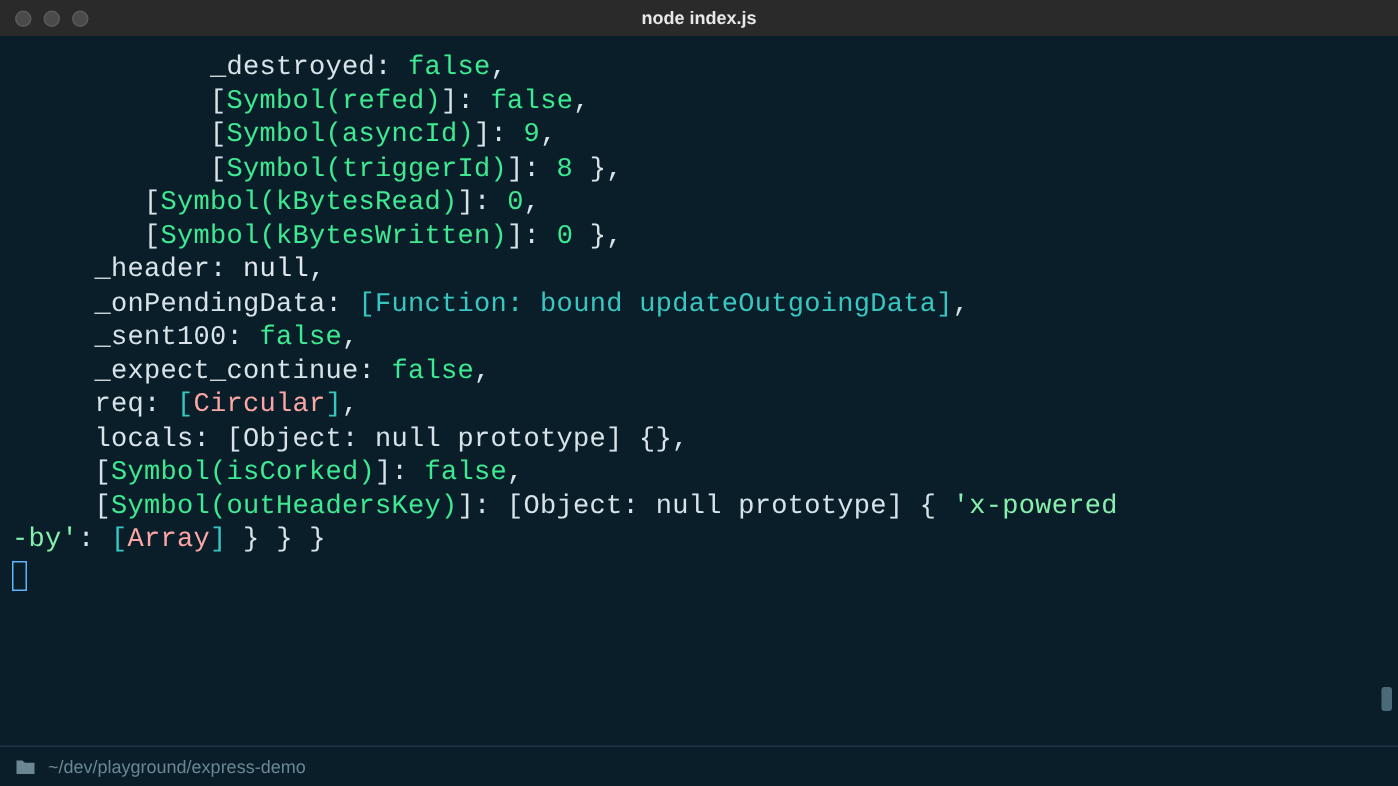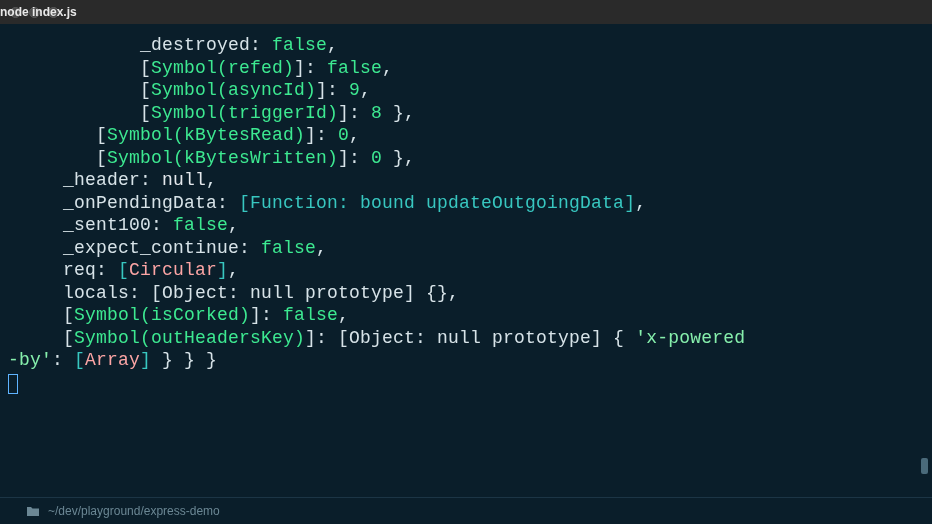--- a/index.html
+++ b/index.html
@@ -26,21 +26,21 @@
   .wc-dot {
     width: 11px;
     height: 11px;
     border-radius: 50%;
     background: #4a4a4a;
     border: 0.5px solid #5a5a5a;
   }
   .title {
     position: absolute;
     left: 0; right: 0;
-    text-align: left;
+    text-align: center;
     color: #e8e8e8;
     font-size: 12px;
     font-weight: 600;
     font-family: -apple-system, "Helvetica Neue", Arial, sans-serif;
     pointer-events: none;
   }
   .terminal {
     padding: 10px 8px 0 8px;
     color: #d7e3e8;
     font-size: 18px;
@@ -76,21 +76,21 @@
     border-radius: 2px;
   }
   .statusbar {
     position: absolute;
     bottom: 0;
     left: 0; right: 0;
     height: 27px;
     border-top: 1px solid #1c3545;
     display: flex;
     align-items: center;
-    padding: 0 26px;
+    padding: 0 10px;
     color: #6b8794;
     font-size: 12px;
     font-family: -apple-system, "Helvetica Neue", Arial, sans-serif;
     gap: 8px;
   }
   .folder-icon svg { display: block; }
 </style>
 </head>
 <body>
 

